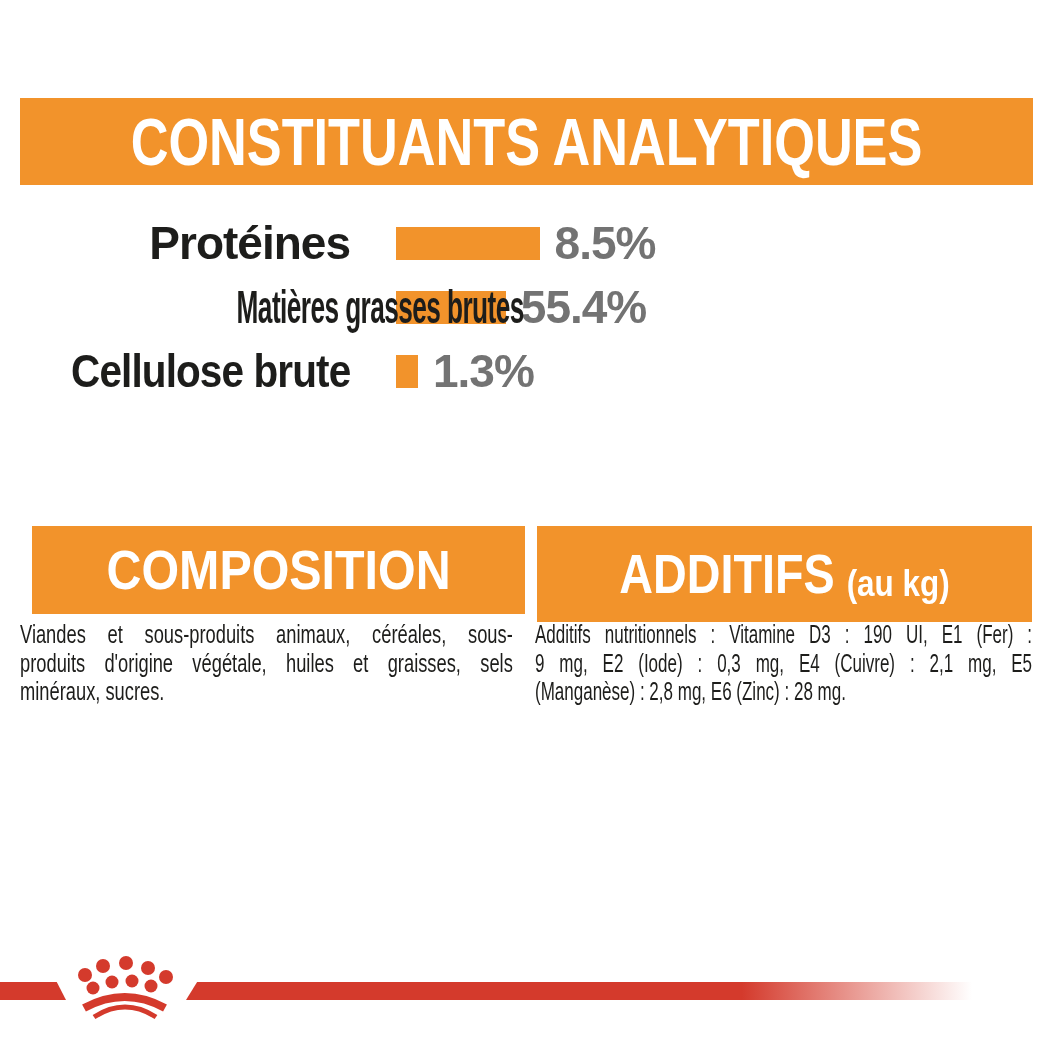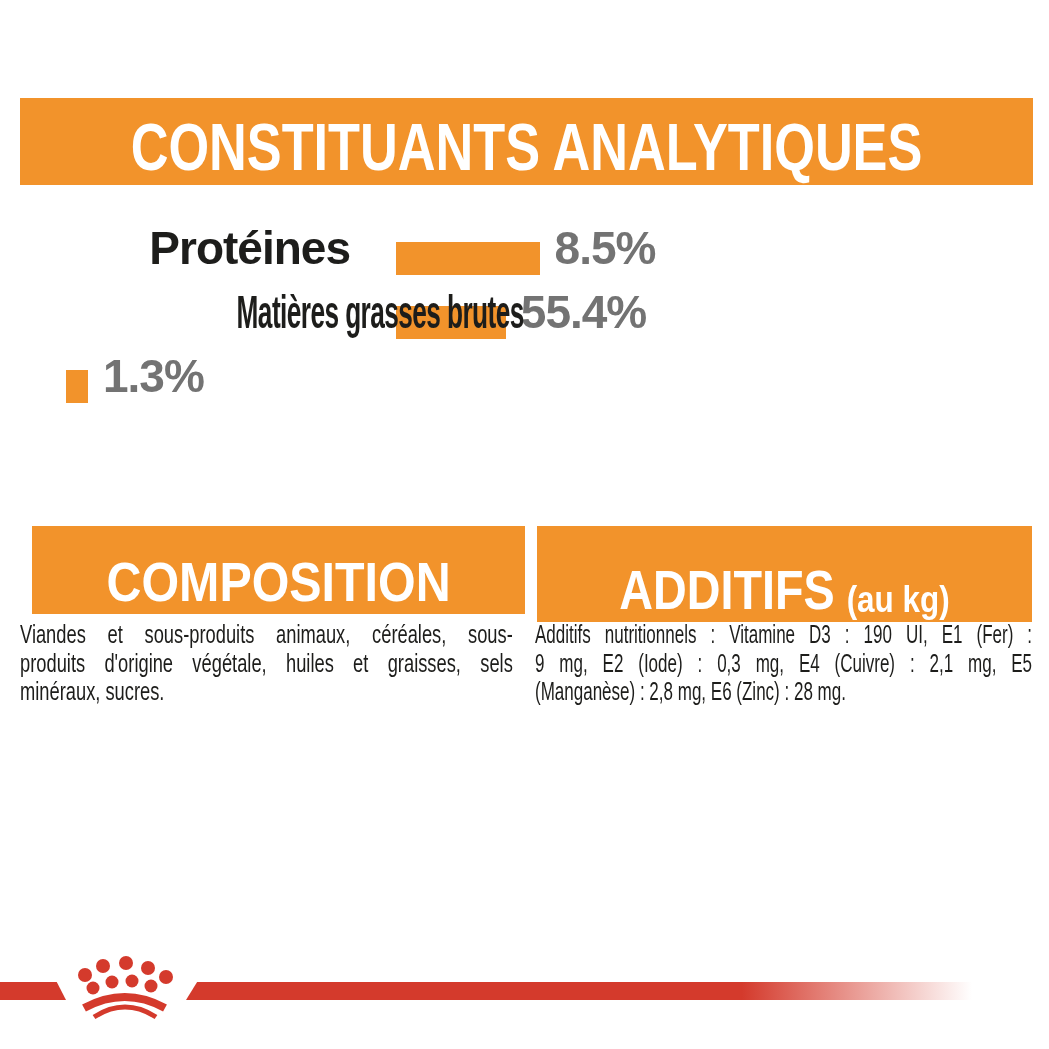--- a/index.html
+++ b/index.html
@@ -15,21 +15,21 @@
     background: #ffffff;
     font-family: "Liberation Sans", "DejaVu Sans", sans-serif;
     overflow: hidden;
   }
 
   
   .banner {
     position: absolute;
     background: var(--orange);
     display: flex;
-    align-items: flex-end;
+    align-items: center;
     justify-content: center;
   }
   #banner-main { left: 20px; top: 98px; width: 1013px; height: 87px; }
   #banner-main .banner-title {
     color: #fff; font-weight: bold; font-size: 67px;
     white-space: nowrap; letter-spacing: 0px;
     transform: scaleX(0.78);
   }
   #banner-comp { left: 32px; top: 526px; width: 493px; height: 88px; }
   #banner-addi { left: 537px; top: 526px; width: 495px; height: 96px; }
@@ -40,21 +40,21 @@
   .addi-title-row {
     display: flex; align-items: baseline; gap: 14px;
     transform: scaleX(0.85); white-space: nowrap;
     color: #fff; font-weight: bold;
   }
   .addi-main { font-size: 55px; }
   .addi-suffix { font-size: 37px; transform: translateY(3px); }
 
   
   #chart { position: absolute; left: 20px; top: 211px; width: 1000px; }
-  .chart-row { display: flex; align-items: flex-end; height: 64px; }
+  .chart-row { display: flex; align-items: center; height: 64px; }
   .chart-label {
     width: 330px; flex: none; text-align: right;
     font-size: 46px; font-weight: bold; color: var(--ink);
     letter-spacing: -1px;
   }
   .label-inner { display: inline-block; white-space: nowrap; transform-origin: 100% 50%; }
   .row-1 .label-inner { transform: scaleX(0.57); }
   .row-2 .label-inner { transform: scaleX(0.88); }
   .chart-bar { height: 33px; flex: none; margin-left: 46px; background: var(--orange); }
   .chart-value {
@@ -98,20 +98,21 @@
       <div class="chart-label"><span class="label-inner">Protéines</span></div>
       <div class="chart-bar" style="width: 143.6px; background: rgb(242, 147, 43);"></div>
       <div class="chart-value">8.5%</div>
     </div>
     <div class="chart-row row-1">
       <div class="chart-label"><span class="label-inner">Matières grasses brutes</span></div>
       <div class="chart-bar" style="width: 109.8px; background: rgb(242, 147, 43);"></div>
       <div class="chart-value">55.4%</div>
     </div>
     <div class="chart-row row-2">
+      <div class="chart-label"><span class="label-inner">Cellulose brute</span></div>
       <div class="chart-bar" style="width: 22px; background: rgb(242, 147, 43);"></div>
       <div class="chart-value">1.3%</div>
     </div>
   </div>
 
 <div class="banner" id="banner-comp">
   <div class="section-title">COMPOSITION</div>
 </div>
 <div class="body-text" id="comp-body">
     <div class="body-line">Viandes et sous-produits animaux, céréales, sous-</div>

